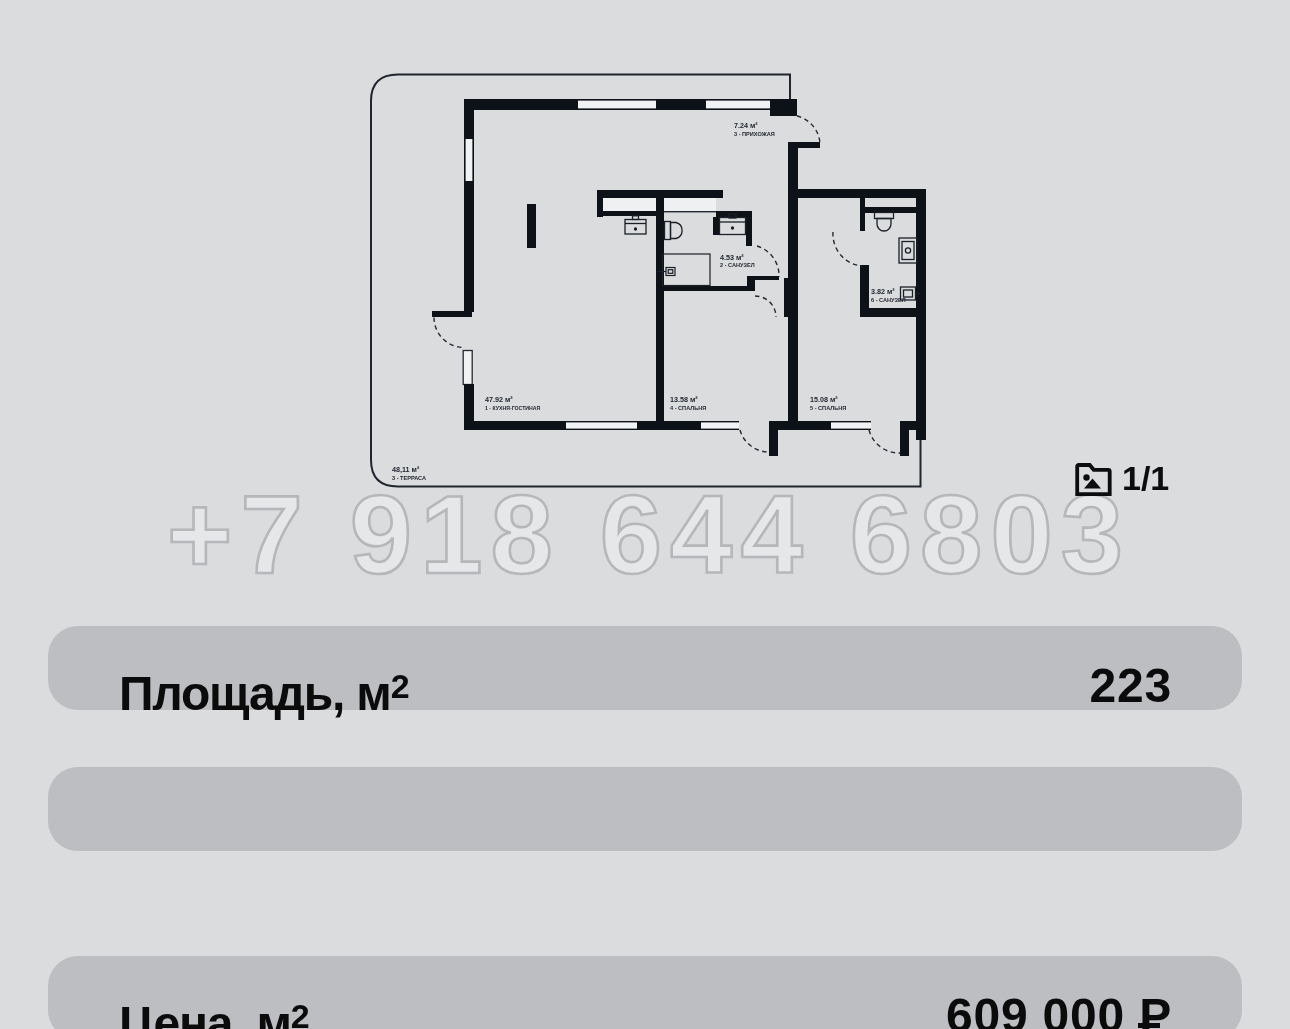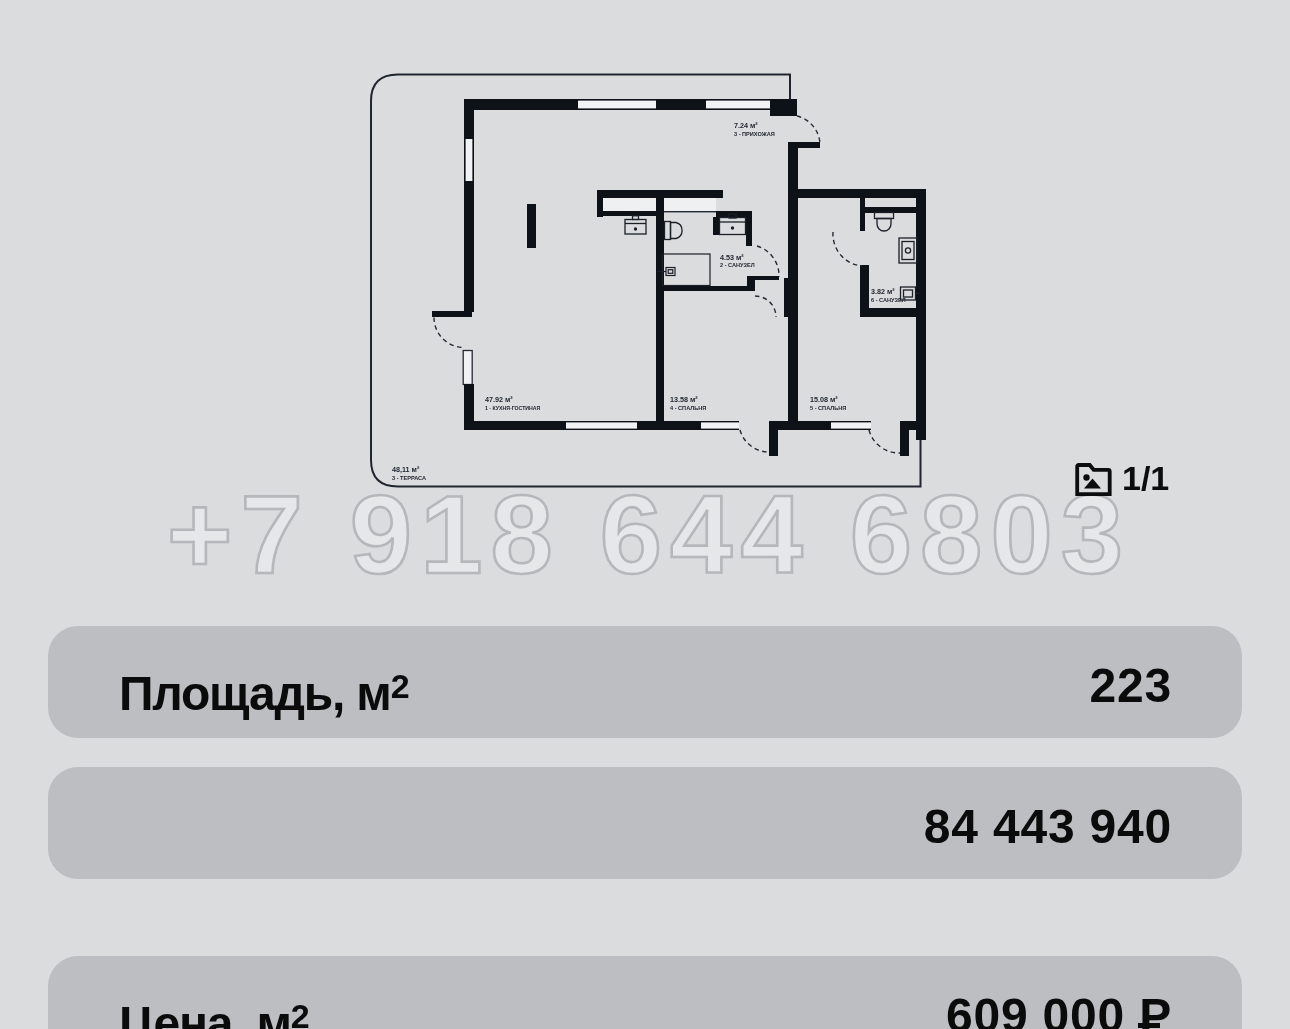--- a/index.html
+++ b/index.html
@@ -1,21 +1,21 @@
 <!DOCTYPE html>
 <html lang="ru"><head>
 <meta charset="utf-8">
 <style>
 html,body{margin:0;padding:0}
 body{width:1290px;height:1029px;background:#dbdcde;font-family:"Liberation Sans",sans-serif;position:relative;overflow:hidden}
 .wm{position:absolute;left:4px;top:470px;width:1290px;text-align:center;font-size:112px;font-weight:bold;letter-spacing:8px;color:#e6e7e9;-webkit-text-stroke:2.6px #b5b7ba;white-space:nowrap;z-index:1}
 svg.plan{position:absolute;left:0;top:0;z-index:2}
 .counter{position:absolute;left:1122px;top:459px;font-size:34px;font-weight:bold;color:#0c0d0e;z-index:3}
 .cicon{position:absolute;left:1074px;top:460px;z-index:3}
-.row{position:absolute;left:48px;width:1194px;height:112px;background:#bdbec1;border-radius:30px;font-weight:bold;font-size:48px;color:#0b0b0c;z-index:3}
+.row{position:absolute;left:48px;width:1194px;height:84px;background:#bdbec1;border-radius:30px;font-weight:bold;font-size:48px;color:#0b0b0c;z-index:3}
 .row .lab{position:absolute;left:71px;top:4px;line-height:112px;letter-spacing:-1.2px}
 .row .val{position:absolute;right:70px;top:4px;line-height:112px;letter-spacing:0.8px}
 .rub{position:relative;display:inline-block}
 .s2{font-size:34px;vertical-align:12.4px;letter-spacing:0.5px}
 .rub i{position:absolute;left:-1px;top:62.5px;width:22px;height:5.5px;background:#0b0b0c}
 </style>
 </head>
 <body>
 
 <div class="wm">+7 918 644 6803</div>
@@ -221,19 +221,18 @@
 </svg>
 
 <div class="counter">1/1</div>
 
 <div class="row" style="top:626px">
 <span class="lab">Площадь, м<span class="s2">2</span></span>
 <span class="val">223</span>
 </div>
 
 <div class="row" style="top:767px">
-<span class="val">84 443 940</span>
 </div>
 
 <div class="row" style="top:956px">
 <span class="lab">Цена, м<span class="s2">2</span></span>
 <span class="val">609 000 <span class="rub">Р<i></i></span></span>
 </div>
 
 </body></html>

